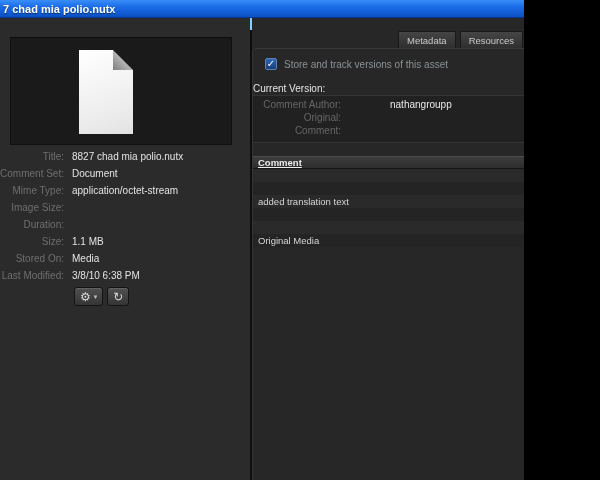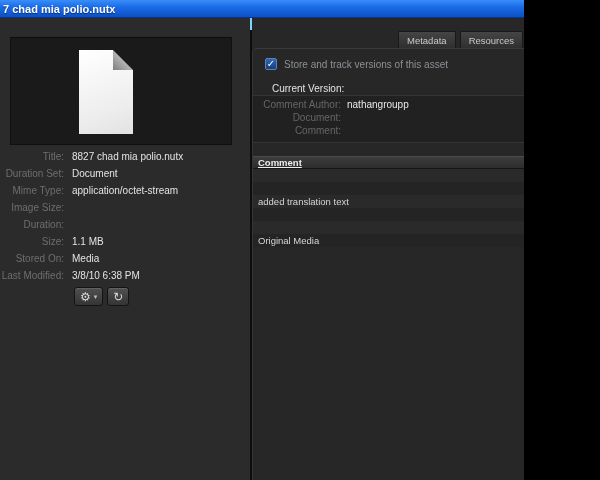--- a/index.html
+++ b/index.html
@@ -76,27 +76,27 @@
     border-top-left-radius:5px;
   }
   .checkbox-row { position:absolute; left:12px; top:9px; display:flex; align-items:center; }
   .checkbox {
     width:12px; height:12px; border-radius:2px; flex:none;
     background:linear-gradient(#2f66b5,#173f78); border:1px solid #5a82b8;
     display:flex; align-items:center; justify-content:center;
   }
   .checkbox .check { color:#fff; font-size:10px; line-height:10px; margin-top:-1px; }
   .cb-label { margin-left:7px; color:#8b9196; font-size:10px; }
-  .cv-title { position:absolute; left:19px; top:34px; color:#e4e4e4; font-size:10px; }
+  .cv-title { position:absolute; left:0; top:34px; color:#e4e4e4; font-size:10px; }
   .cv-box {
     position:absolute; left:0; right:0; top:46px; height:48px;
     background:#212121; border:1px solid #343434; border-left:none; border-right:none;
     padding-top:2px;
   }
-  .cvrow { display:flex; height:13px; align-items:center; }
+  .cvrow { display:flex; height:13px; align-items:center;gap:43px; }
   .cvlabel { width:88px; text-align:right; color:#666; font-size:10px; flex:none; }
   .cvvalue { margin-left:6px; color:#e8e8e8; font-size:10px; white-space:nowrap; }
   
   .vtable { position:absolute; left:0; right:0; top:107px; }
   .vhead {
     display:flex; height:13px; align-items:center;
     background:linear-gradient(#3d3d3d,#2d2d2d);
     border-top:1px solid #4a4a4a; border-bottom:1px solid #161616;
   }
   .vhead .c1, .vrow .c1 { width:318px; flex:none; padding-left:5px; overflow:hidden; white-space:nowrap; }
@@ -123,21 +123,21 @@
           <div class="doc-fold"></div>
         </div>
       </div>
 
       <div class="meta-fields">
         <div class="mrow">
           <span class="mlabel">Title:</span>
           <span class="mvalue">8827 chad mia polio.nutx</span>
         </div>
         <div class="mrow">
-          <span class="mlabel">Duration Set:</span>
+          <span class="mlabel">Comment Set:</span>
           <span class="mvalue">Document</span>
         </div>
         <div class="mrow">
           <span class="mlabel">Mime Type:</span>
           <span class="mvalue">application/octet-stream</span>
         </div>
         <div class="mrow">
           <span class="mlabel">Image Size:</span>
           <span class="mvalue"></span>
         </div>
@@ -191,21 +191,21 @@
         </div>
 
         <div class="cv-title">Current Version:</div>
 
         <div class="cv-box">
           <div class="cvrow">
             <span class="cvlabel">Comment Author:</span>
             <span class="cvvalue">nathangroupp</span>
           </div>
           <div class="cvrow">
-            <span class="cvlabel">Document:</span>
+            <span class="cvlabel">Original:</span>
           </div>
           <div class="cvrow">
             <span class="cvlabel">Comment:</span>
             <span class="cvvalue"></span>
           </div>
         </div>
 
         <div class="vtable">
           <div class="vhead">
             <span class="c1">Comment</span>

